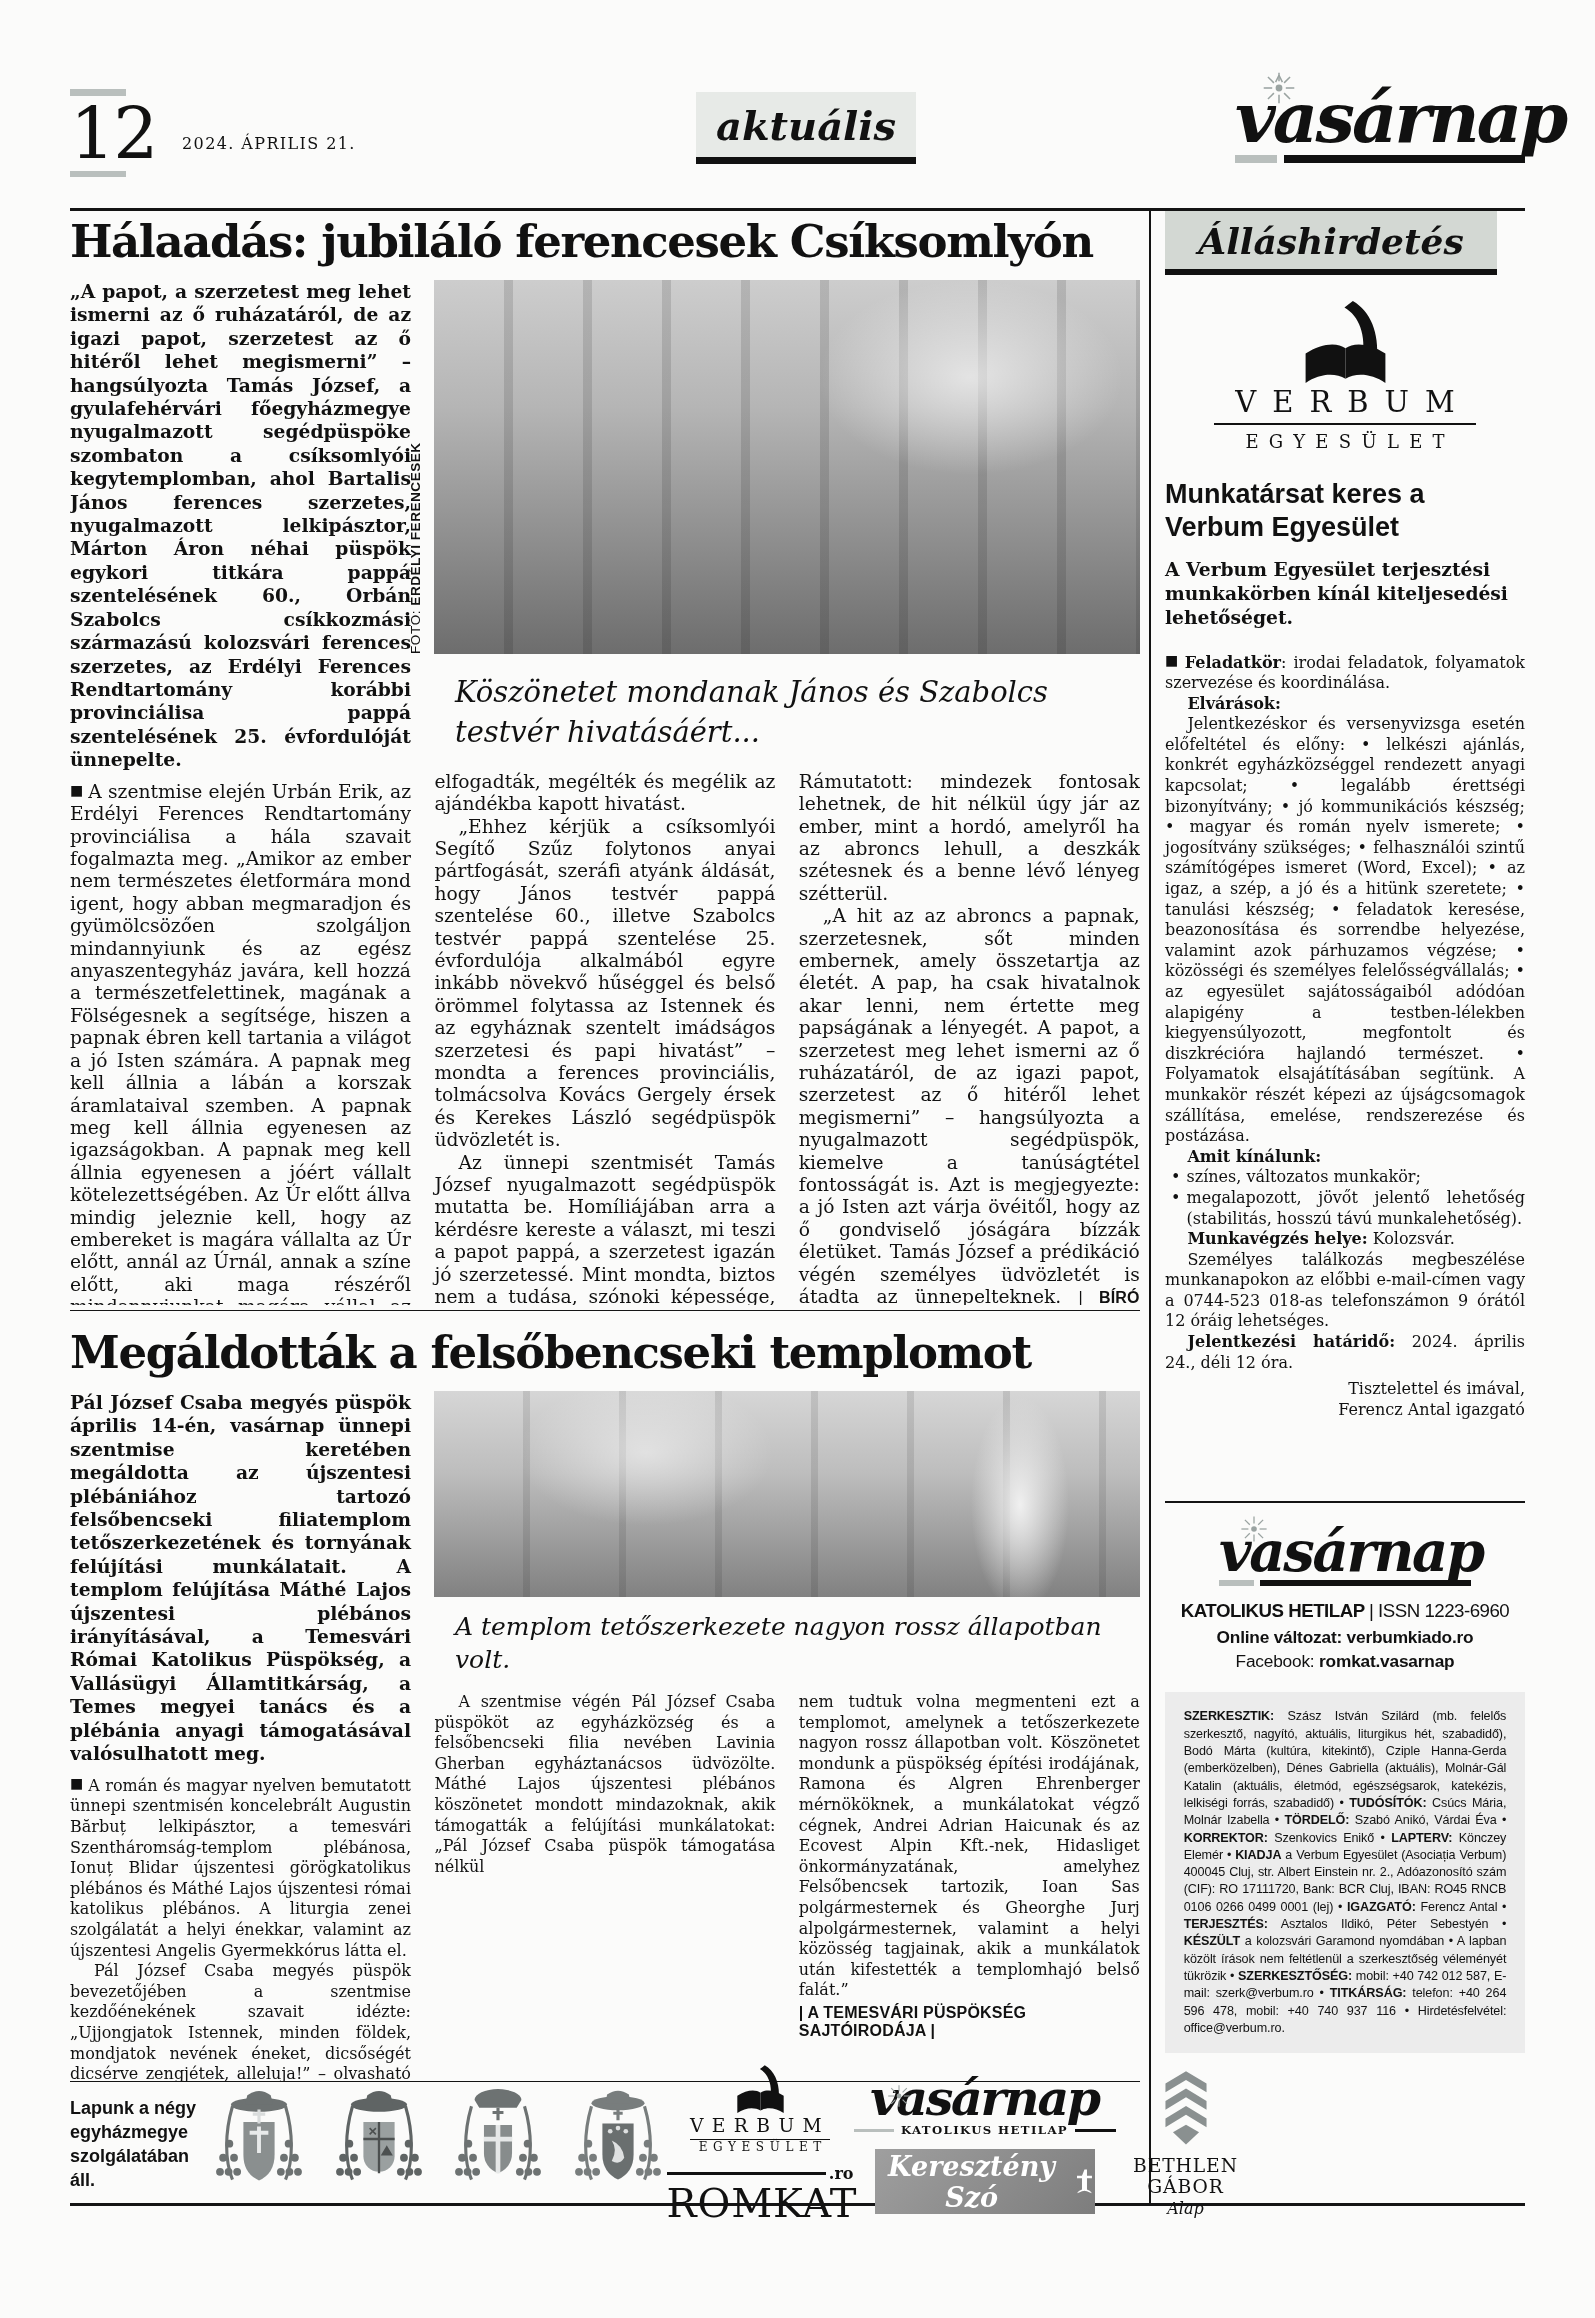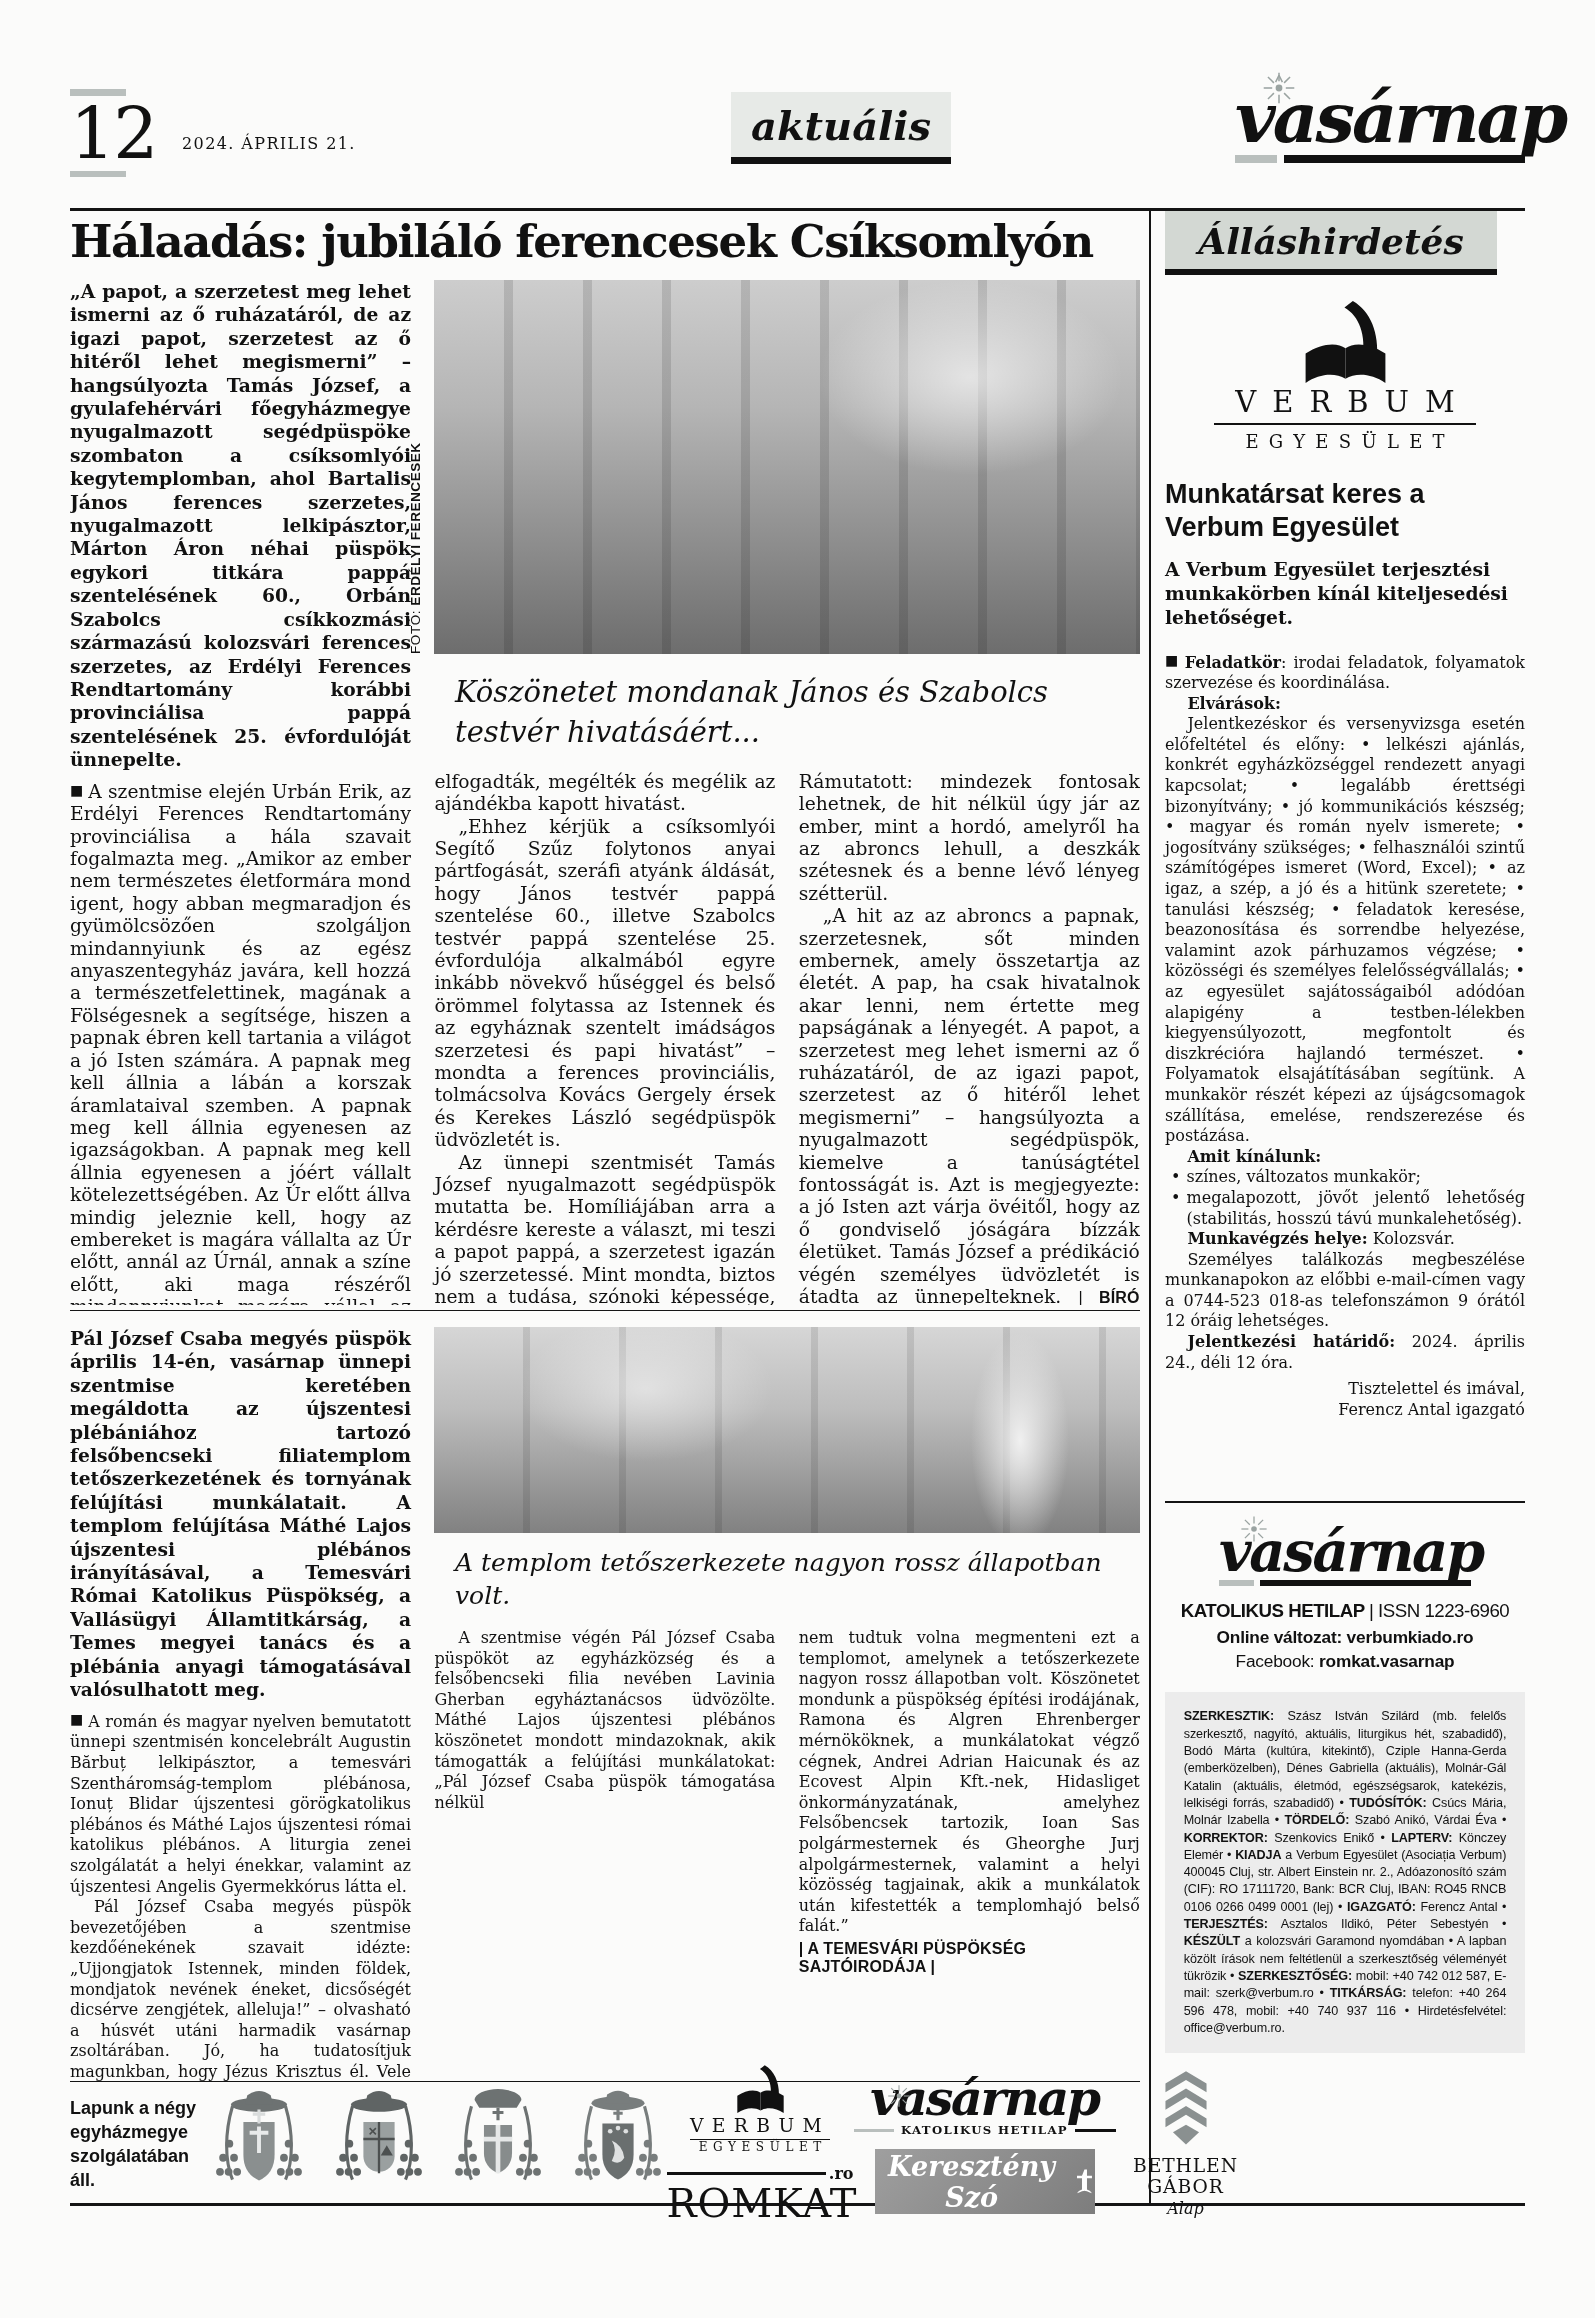--- a/index.html
+++ b/index.html
@@ -3,21 +3,21 @@
 <meta charset="utf-8">
 <style>
   html,body{margin:0;padding:0;background:#8a8a8a;}
   .page{position:relative;width:1595px;height:2319px;background:#fbfbfa;color:#111;overflow:hidden;}
   
   .header{position:absolute;left:70px;top:89px;width:1455px;height:117px;}
   .pagenum-block{position:absolute;left:0;top:0;width:79px;text-align:left;}
   .graybar{width:56px;height:6.5px;background:#b9bfbd;}
   .pagenum{font-family:"DejaVu Serif",serif;font-size:71px;line-height:75px;font-weight:400;letter-spacing:-1.9px;}
   .date{position:absolute;left:112px;top:45px;font-family:"DejaVu Serif",serif;font-size:16px;letter-spacing:1.4px;}
-  .section-box{position:absolute;left:661px;top:2.8px;width:220px;background:#e7eae7;border-bottom:7.5px solid #111;text-align:center;
+  .section-box{position:absolute;left:626px;top:2.8px;width:220px;background:#e7eae7;border-bottom:7.5px solid #111;text-align:center;
     font-family:"DejaVu Serif",serif;font-style:italic;font-weight:bold;font-size:40px;padding:10.3px 0 8.4px 0;}
   .masthead{position:absolute;right:0;top:-6.5px;width:290px;text-align:right;}
   .masthead-word{font-family:"DejaVu Serif",serif;font-style:italic;font-weight:bold;font-size:70px;line-height:70px;letter-spacing:-2.8px;}
   .masthead-sun{position:absolute;left:27px;top:-12px;}
   .masthead-bars{display:flex;margin-top:2.8px;}
   .masthead-bars .g{width:42px;height:7.5px;background:#b9bfbd;margin-right:6.5px;}
   .masthead-bars .b{flex:1;height:7.5px;background:#111;}
   .rule-top{position:absolute;left:70px;top:208px;width:1455px;height:2.8px;background:#141414;}
   .vrule{position:absolute;left:1149px;top:211px;width:1.9px;height:1992px;background:#141414;}
   .rule-bottom{position:absolute;left:70px;top:2203px;width:1455px;height:3.3px;background:#141414;}
@@ -179,20 +179,21 @@
             <p class="bodyp ti"><span>„A hit az az abroncs a papnak, szerzetesnek, sőt minden embernek, amely összetartja az életét. A pap, ha csak hivatalnok akar lenni, nem értette meg papságának a lényegét. A papot, a szerzetest meg lehet ismerni az ő ruházatáról, de az igazi papot, szerzetest az ő hitéről lehet megismerni” – hangsúlyozta a nyugalmazott segédpüspök, kiemelve a tanúságtétel fontosságát is. Azt is megjegyezte: a jó Isten azt várja övéitől, hogy az ő gondviselő jóságára bízzák életüket. Tamás József a prédikáció végén személyes üdvözletét is átadta az ünnepelteknek.</span>
               <span class="byline"><span class="thin">|</span> <b>BÍRÓ ISTVÁN FERENCES</b> </span>
             </p>
           </div>
         </div>
       </div>
     </div>
   </section>
 
   <section id="a2">
+    <h1 class="headline">Megáldották a felsőbencseki templomot</h1>
     <div class="grid">
       <div class="col1">
         <p class="leadp">Pál József Csaba megyés püspök április 14-én, vasárnap ünnepi szentmise keretében megáldotta az újszentesi plébániához tartozó felsőbencseki filiatemplom tetőszerkezetének és tornyának felújítási munkálatait. A templom felújítása Máthé Lajos újszentesi plébános irányításával, a Temesvári Római Katolikus Püspökség, a Vallásügyi Államtitkárság, a Temes megyei tanács és a plébánia anyagi támogatásával valósulhatott meg.</p>
         <p class="bodyp2"><span class="sq">■</span><span>A román és magyar nyelven bemutatott ünnepi szentmisén koncelebrált Augustin Bărbuț lelkipásztor, a temesvári Szentháromság-templom plébánosa, Ionuț Blidar újszentesi görögkatolikus plébános és Máthé Lajos újszentesi római katolikus plébános. A liturgia zenei szolgálatát a helyi énekkar, valamint az újszentesi Angelis Gyermekkórus látta el.</span></p>
         <p class="bodyp2 ti">Pál József Csaba megyés püspök bevezetőjében a szentmise kezdőénekének szavait idézte: „Ujjongjatok Istennek, minden földek, mondjatok nevének éneket, dicsőségét dicsérve zengjétek, alleluja!” – olvasható a húsvét utáni harmadik vasárnap zsoltárában. Jó, ha tudatosítjuk magunkban, hogy Jézus Krisztus él. Vele együtt haladunk előre.</p>
       </div>
       <div class="rightblock">
         <div class="photo photo2"></div>
         <div class="caption">A templom tetőszerkezete nagyon rossz állapotban volt.</div>
         <div class="twocols">

